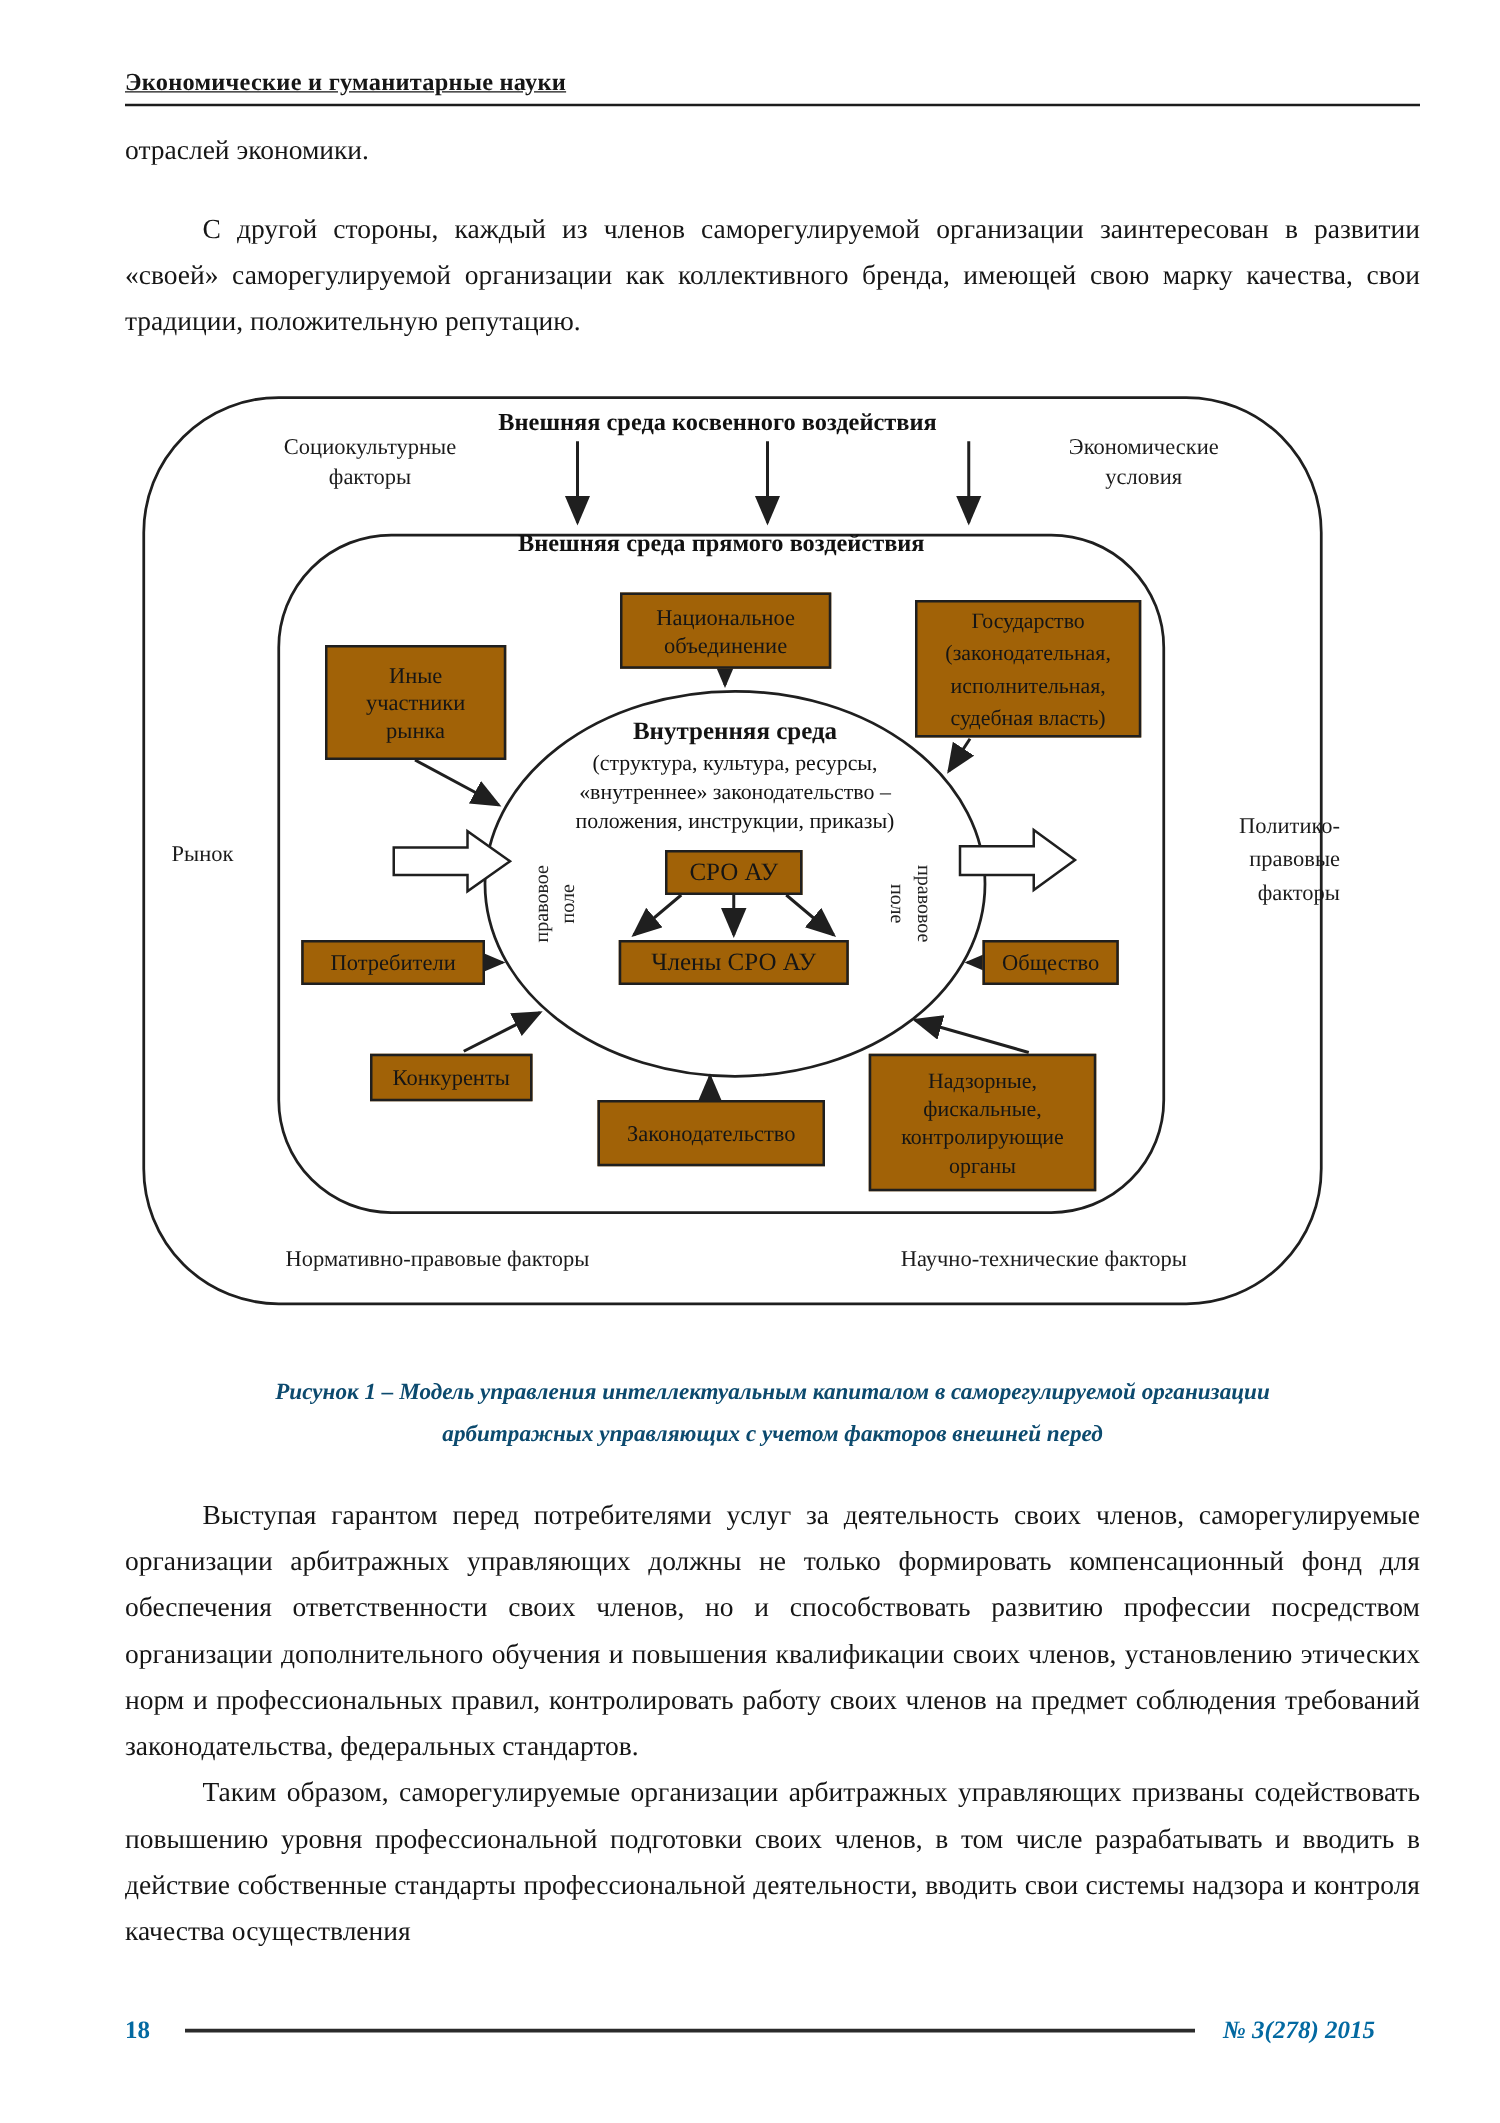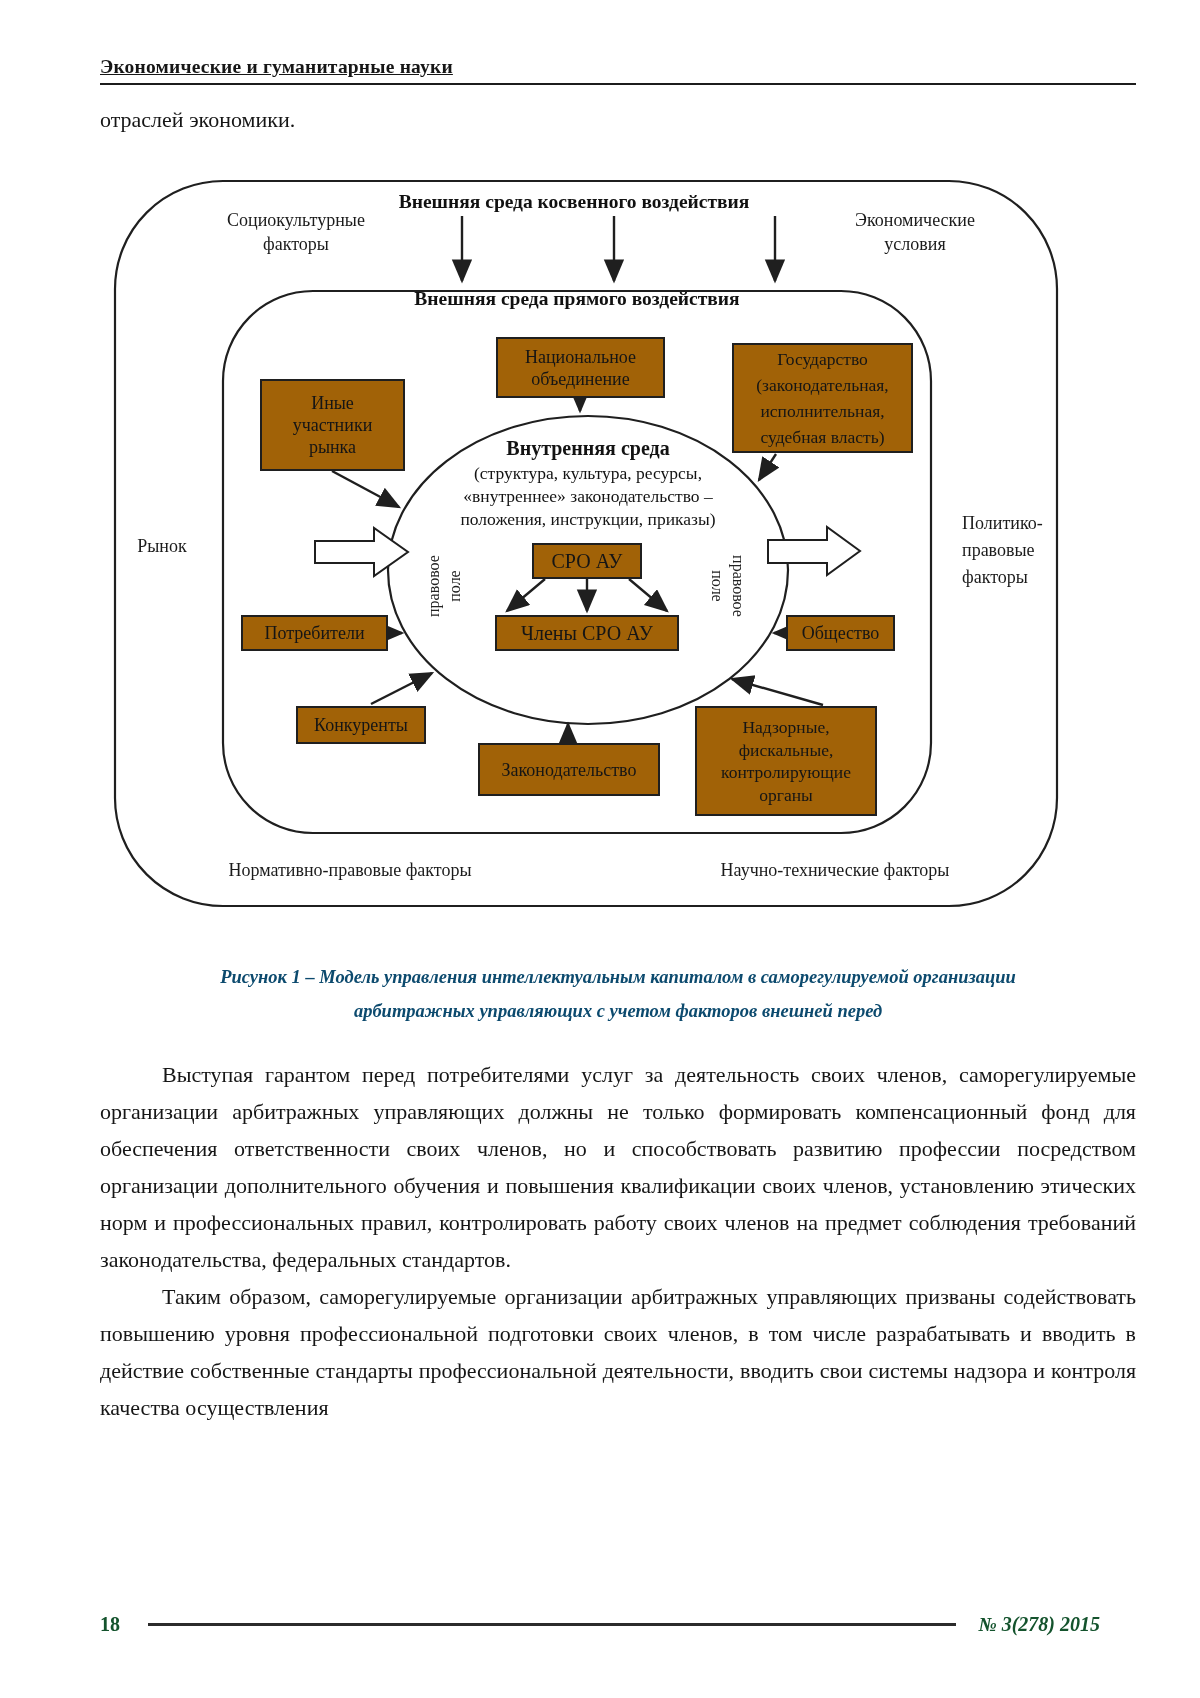--- a/index.html
+++ b/index.html
@@ -38,21 +38,21 @@
   }
   .dsvg{position:absolute;left:0;top:0;}
   .dzone-title{
     position:absolute;text-align:center;
     font-weight:bold;font-size:19.5px;color:#111;
   }
   .dlabel{
     position:absolute;text-align:center;
     font-size:18px;line-height:24px;color:#1b1b1b;
   }
-  .dlabel.left-align{text-align:left;line-height:27px;}
+  .dlabel.left-align{text-align:right;line-height:27px;}
   .dbox{
     position:absolute;box-sizing:border-box;
     border:2px solid #1f1f1f;background:#a16207;
     display:flex;flex-direction:column;
     align-items:center;justify-content:center;
     text-align:center;font-size:18px;line-height:22px;color:#151515;
   }
   .dbox.small-lh{line-height:26px;font-size:17.5px;}
   .dbox.tight{line-height:22.5px;font-size:17.5px;}
   .dbox.big-f{font-size:20px;}
@@ -71,36 +71,37 @@
   .caption{
     margin-top:40px;
     text-align:center;
     font-size:18.5px;font-weight:bold;font-style:italic;
     line-height:34px;color:#0c4a6e;
   }
   
   .footer{
     position:absolute;left:100px;right:100px;bottom:62px;
     display:flex;align-items:center;
-    font-size:20px;font-weight:bold;color:#14532d;
+    font-size:20px;font-weight:bold;color:#0369a1;
   }
   .footer .rule{flex:1;border-top:3px solid #2b2b2b;margin:0 22px 0 28px;}
   .footer .issue{font-style:italic;}
 </style>
 </head>
 <body>
 
 <div class="page">
 
   <header>
     <div class="hdr-title">Экономические и гуманитарные науки</div>
     <div class="hdr-rule"></div>
   </header>
 
   <p class="body-text no-indent">отраслей экономики.</p>
+  <p class="body-text">С другой стороны, каждый из членов саморегулируемой организации заинтересован в развитии «своей» саморегулируемой организации как коллективного бренда, имеющей свою марку качества, свои традиции, положительную репутацию.</p>
 
   <div class="diagram">
 
     <svg class="dsvg" width="1200" height="742" viewBox="0 0 1200 742">
       <defs>
         <marker id="ah" markerWidth="11" markerHeight="9" refX="9" refY="4.25" orient="auto">
           <path d="M0,0 L10,4.25 L0,8.5 z" fill="#1f1f1f"></path>
         </marker>
       </defs>
 

